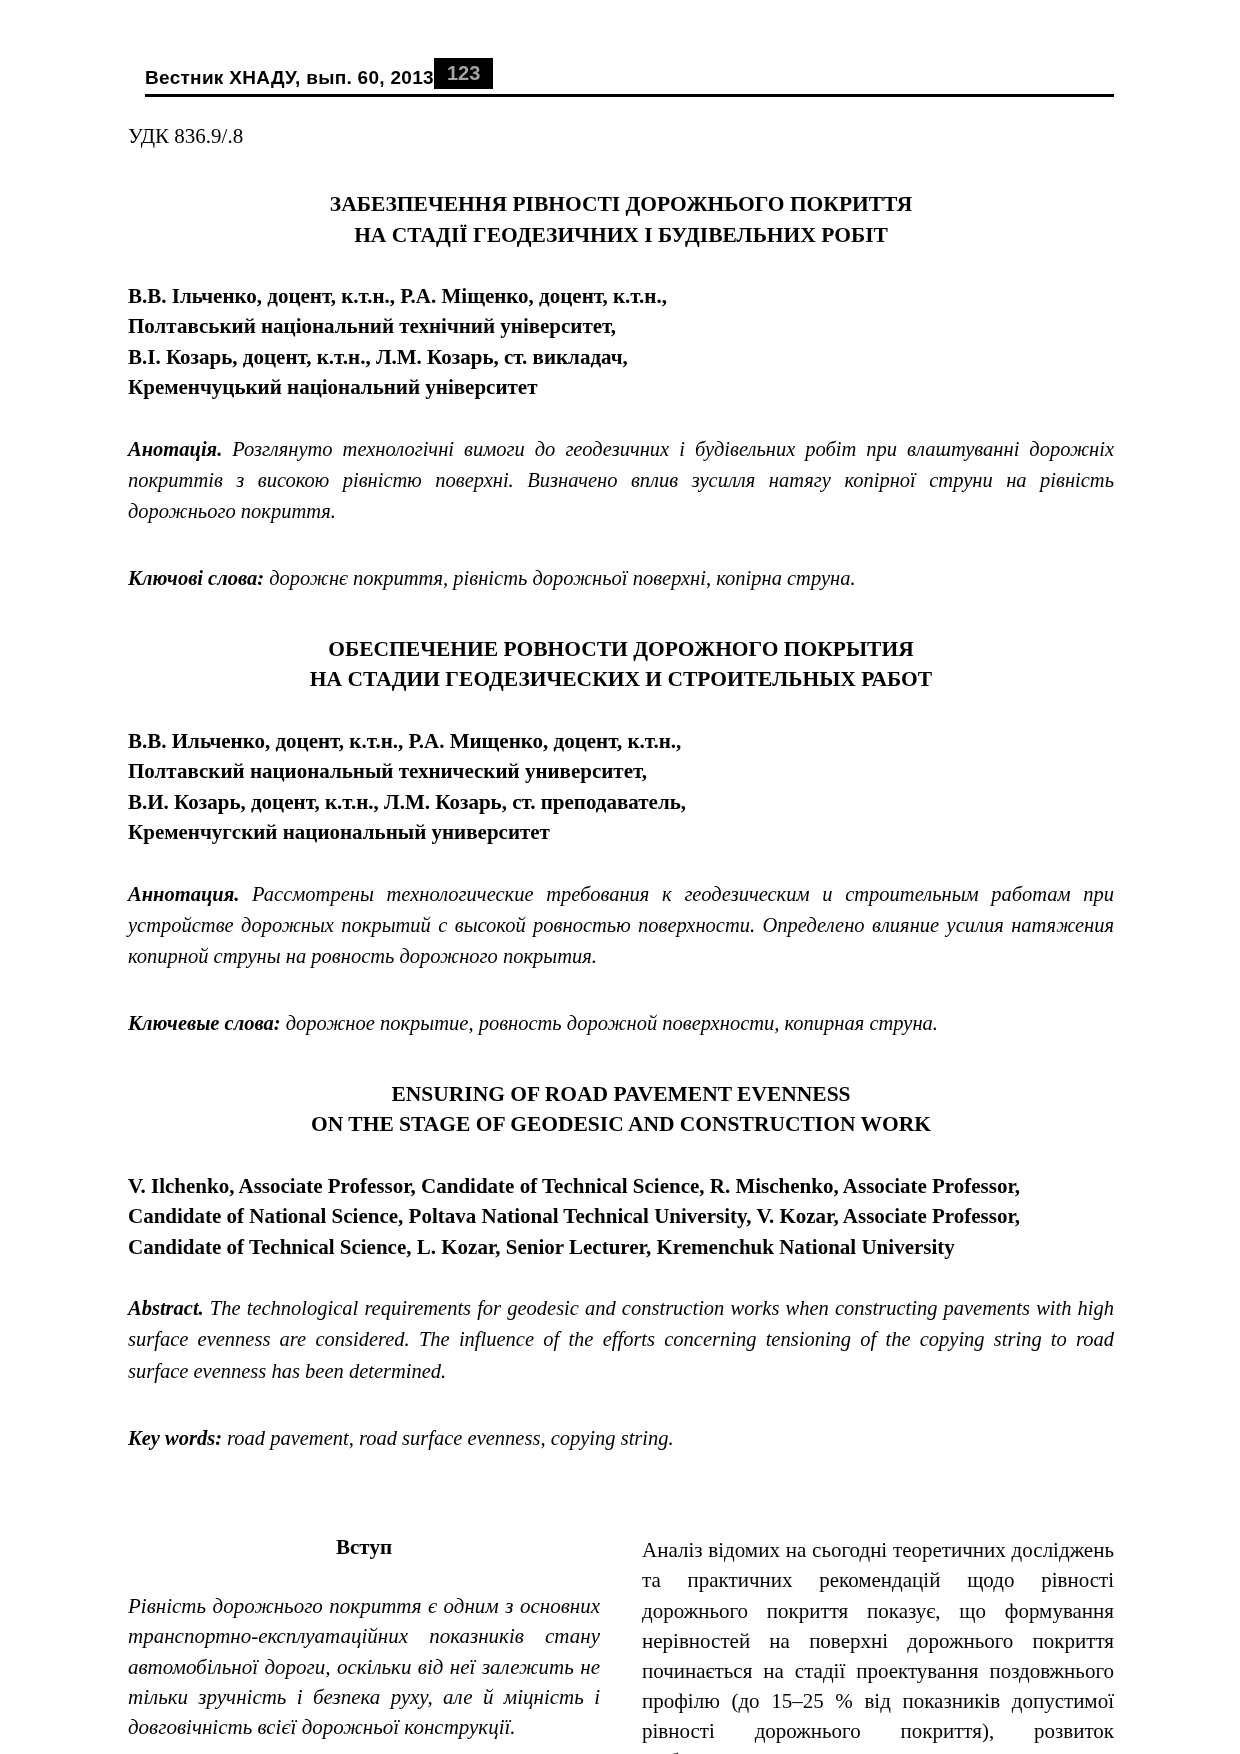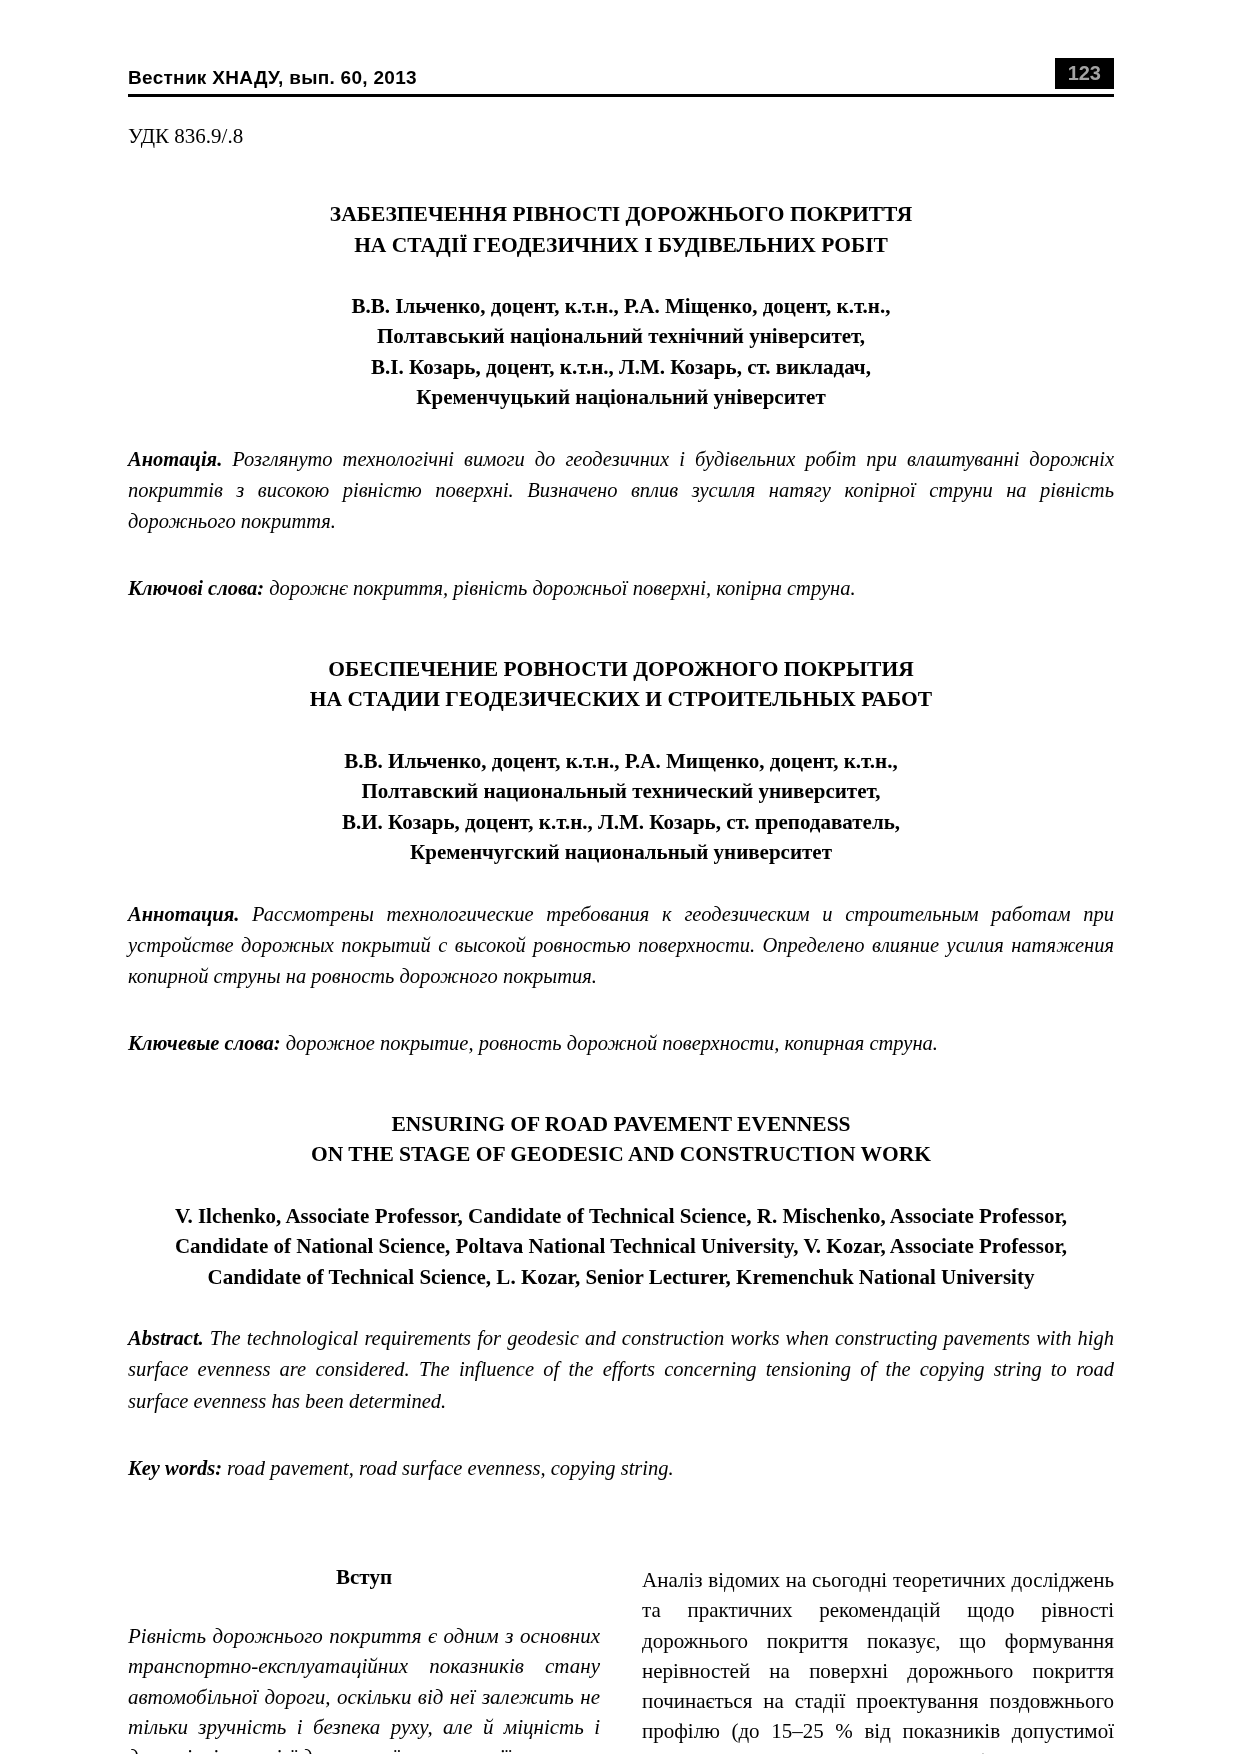--- a/index.html
+++ b/index.html
@@ -10,24 +10,24 @@
     height: 1754px;
     margin: 0 auto;
     background: #ffffff;
     color: #000000;
     font-family: "Liberation Serif", serif;
     padding: 58px 126px 0 128px;
     overflow: hidden;
   }
   .header {
     display: flex;
-    justify-content: space-between;
     align-items: flex-end;
     border-bottom: 3px solid #000000;
     padding-bottom: 5px;
+    margin-left: 17px;
   }
   .journal {
     font-family: "Liberation Sans", sans-serif;
     font-weight: bold;
     font-size: 19px;
     letter-spacing: 0.3px;
   }
   .badge {
     background: #000000;
     color: #a3a3a3;
@@ -35,31 +35,31 @@
     font-weight: bold;
     font-size: 20px;
     line-height: 1;
     padding: 5px 13px 6px 13px;
   }
   .udc {
     margin-top: 27px;
     font-size: 21px;
   }
   .paper-title {
-    margin-top: 50px;
+    margin-top: 40px;
     text-align: center;
     font-weight: bold;
     font-size: 21.5px;
     line-height: 1.42;
     white-space: pre-line;
   }
   .paper-title.first { }
   .authors {
     margin-top: 31px;
-    text-align: center;
+    text-align: left;
     font-weight: bold;
     font-size: 21px;
     line-height: 1.45;
     white-space: pre-line;
   }
   .abstract {
     margin-top: 31px;
     text-align: justify;
     font-style: italic;
     font-size: 20.5px;

